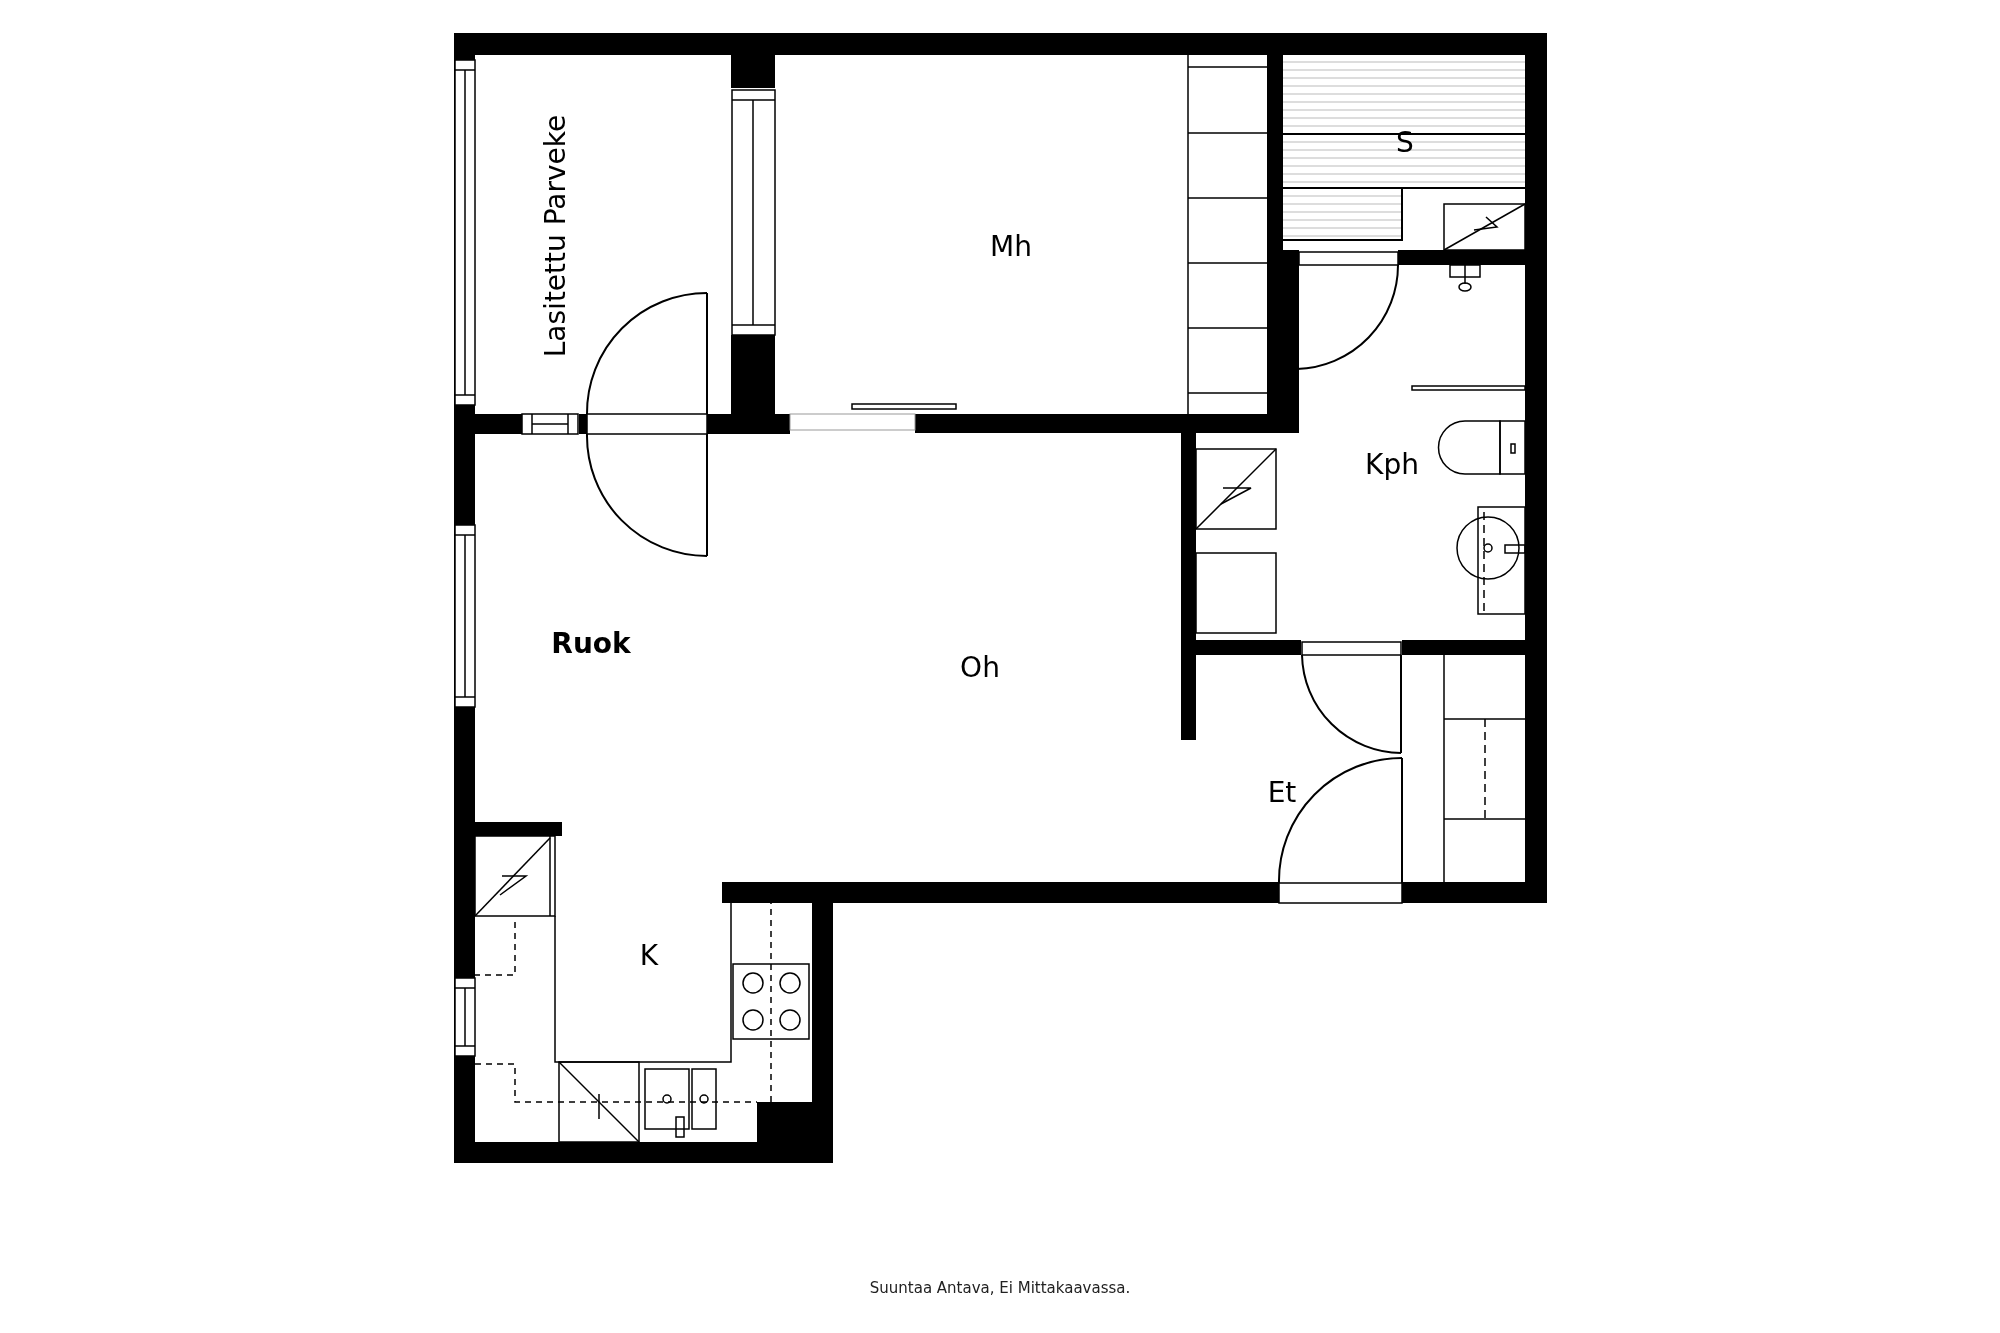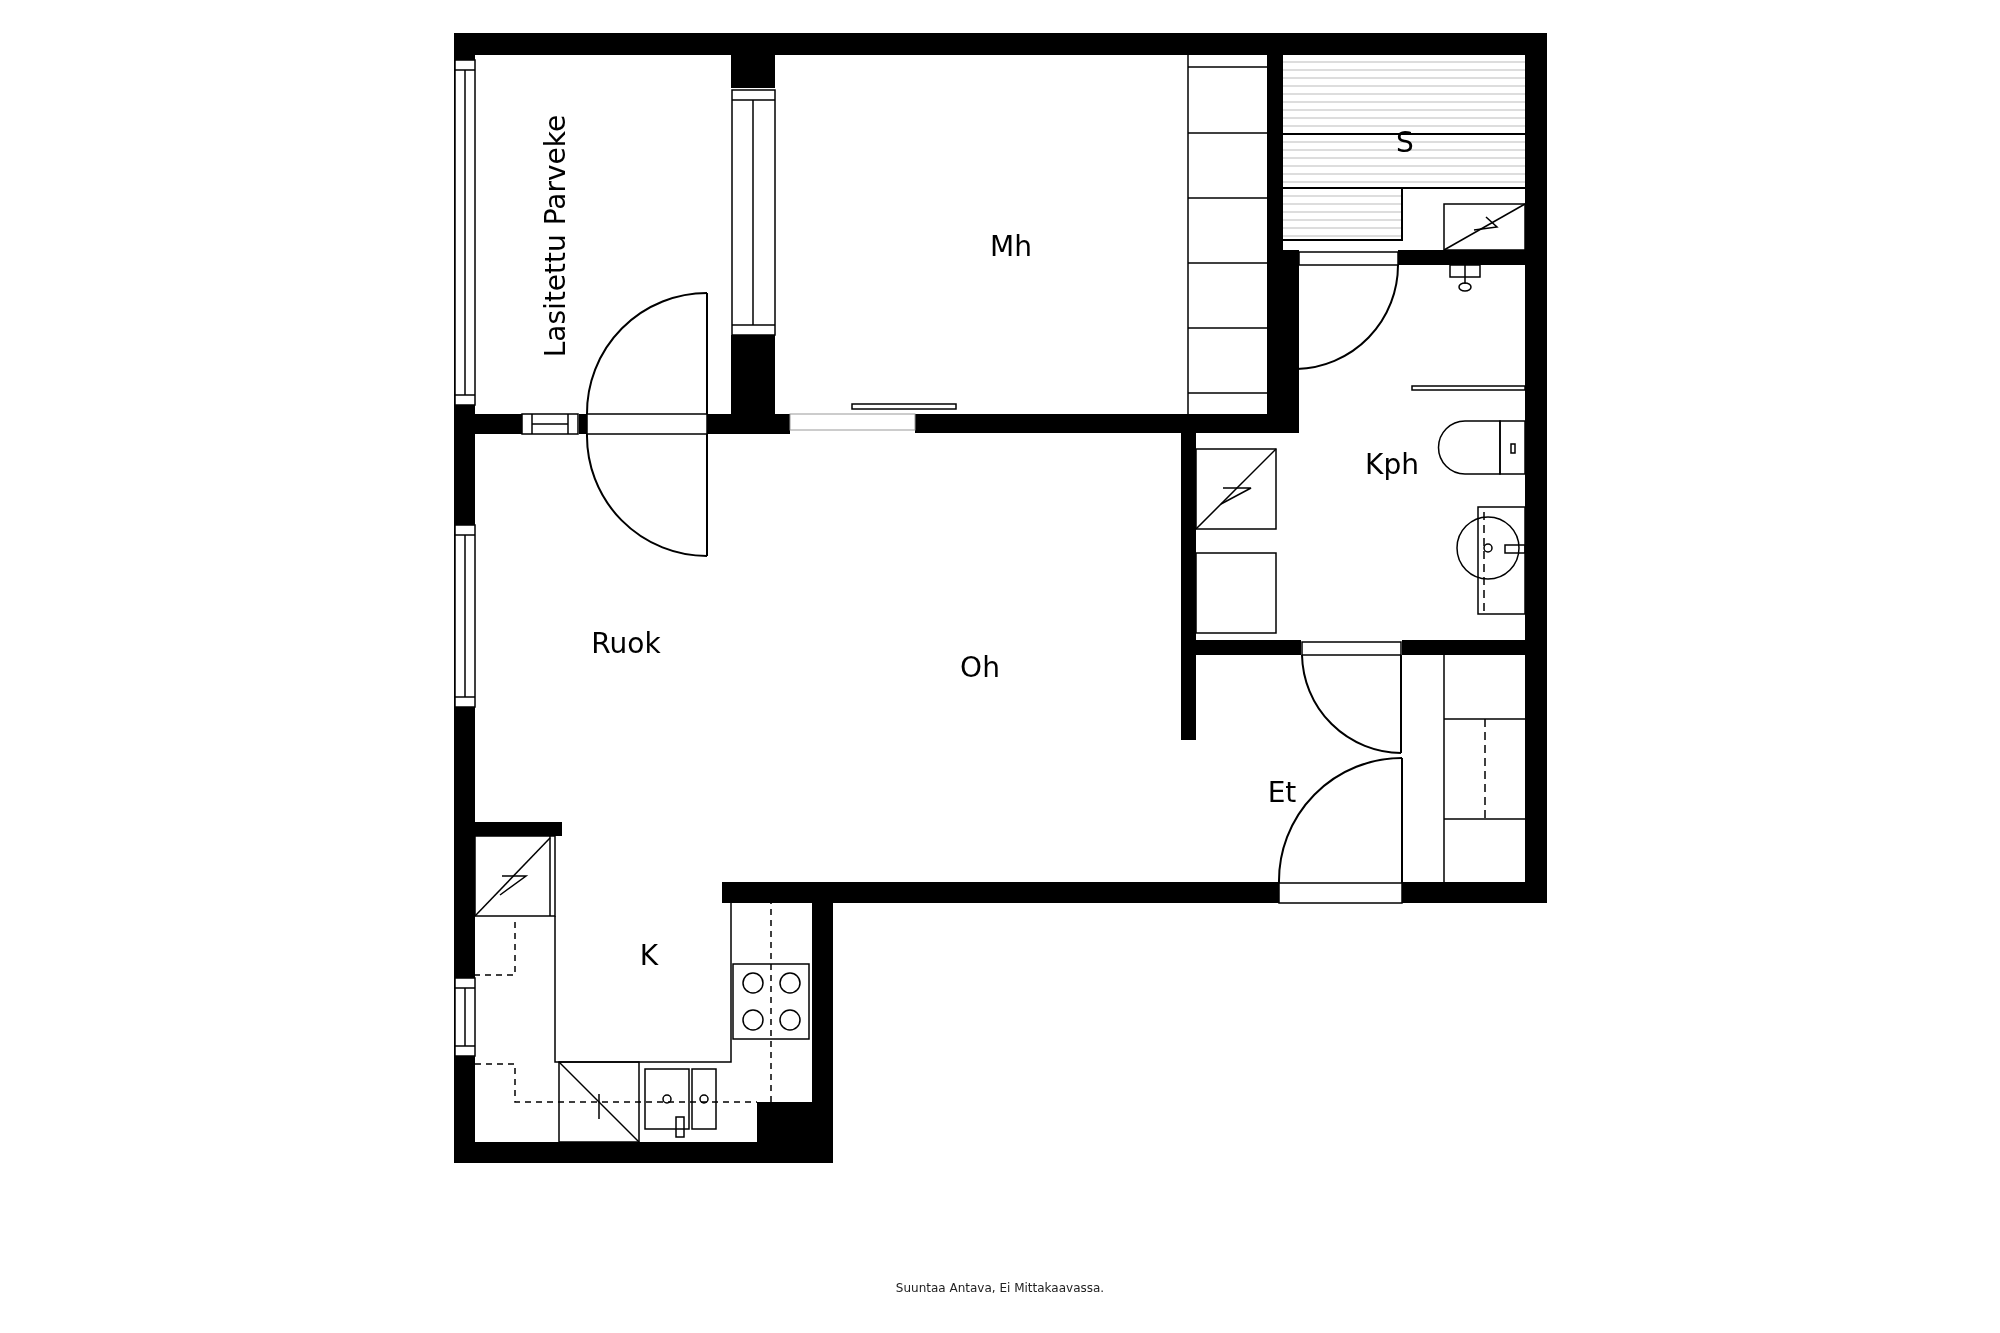--- a/index.html
+++ b/index.html
@@ -1,20 +1,20 @@
 <!DOCTYPE html>
 <html><head>
 <meta charset="utf-8">
 <style>
   html,body{margin:0;padding:0;background:#ffffff;}
   body{width:2000px;height:1333px;position:relative;overflow:hidden;font-family:"DejaVu Sans","Liberation Sans",sans-serif;}
   svg{position:absolute;left:0;top:0;}
   .lbl{position:absolute;color:#000;font-family:"DejaVu Sans","Liberation Sans",sans-serif;font-size:28px;white-space:nowrap;transform:translate(-50%,-50%);}
   .vert{transform:translate(-50%,-50%) rotate(-90deg);}
-  .foot{position:absolute;left:1000px;top:1288px;transform:translate(-50%,-50%);font-size:12px;color:#222;font-family:"DejaVu Sans","Liberation Sans",sans-serif;white-space:nowrap;}
+  .foot{position:absolute;left:1000px;top:1288px;transform:translate(-50%,-50%);font-size:15px;color:#222;font-family:"DejaVu Sans","Liberation Sans",sans-serif;white-space:nowrap;}
 </style>
 </head>
 <body>
 
 <svg width="2000" height="1333" viewBox="0 0 2000 1333" xmlns="http://www.w3.org/2000/svg">
 
   <g fill="#000">
 
     <rect x="454" y="33" width="1093" height="22"></rect>
 
@@ -211,18 +211,18 @@
     <circle cx="790" cy="983" r="10"></circle>
     <circle cx="753" cy="1020" r="10"></circle>
     <circle cx="790" cy="1020" r="10"></circle>
   </g>
 </svg>
 
 <div class="lbl vert" style="left:555px;top:236px;">Lasitettu Parveke</div>
 <div class="lbl" style="left:985px;top:246px;margin-left:26px;">Mh</div>
 <div class="lbl" style="left:1405px;top:142px;">S</div>
 <div class="lbl" style="left:1364px;top:464px;margin-left:28px;">Kph</div>
-<div class="lbl" style="left:626px;top:643px;">Ruok</div>
+<div class="lbl" style="left:591px;top:643px;font-weight:bold;">Ruok</div>
 <div class="lbl" style="left:980px;top:667px;">Oh</div>
 <div class="lbl" style="left:1282px;top:792px;">Et</div>
 <div class="lbl" style="left:649px;top:955px;">K</div>
 
 <div class="foot">Suuntaa Antava, Ei Mittakaavassa.</div>
 
 </body></html>

